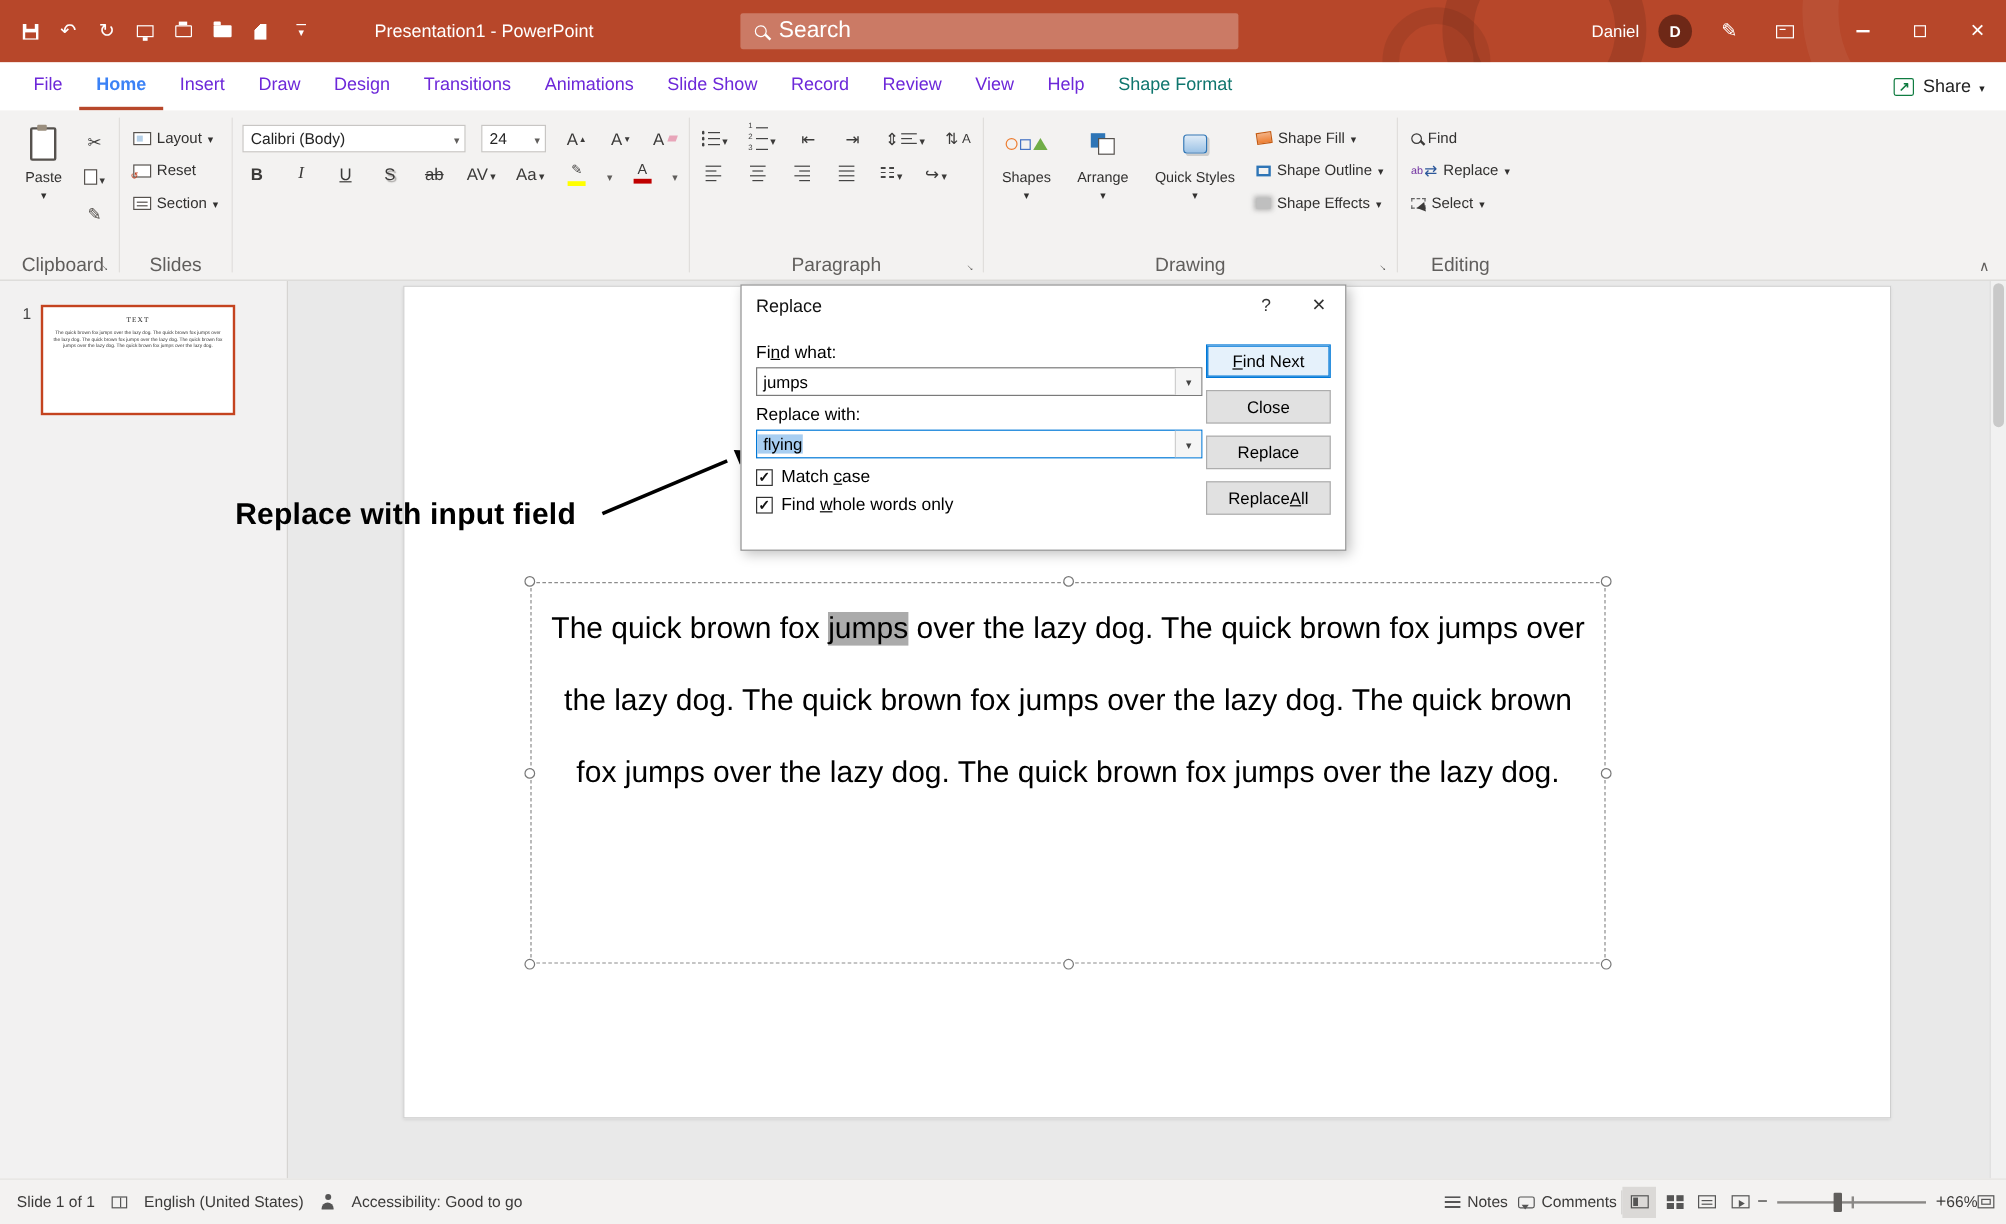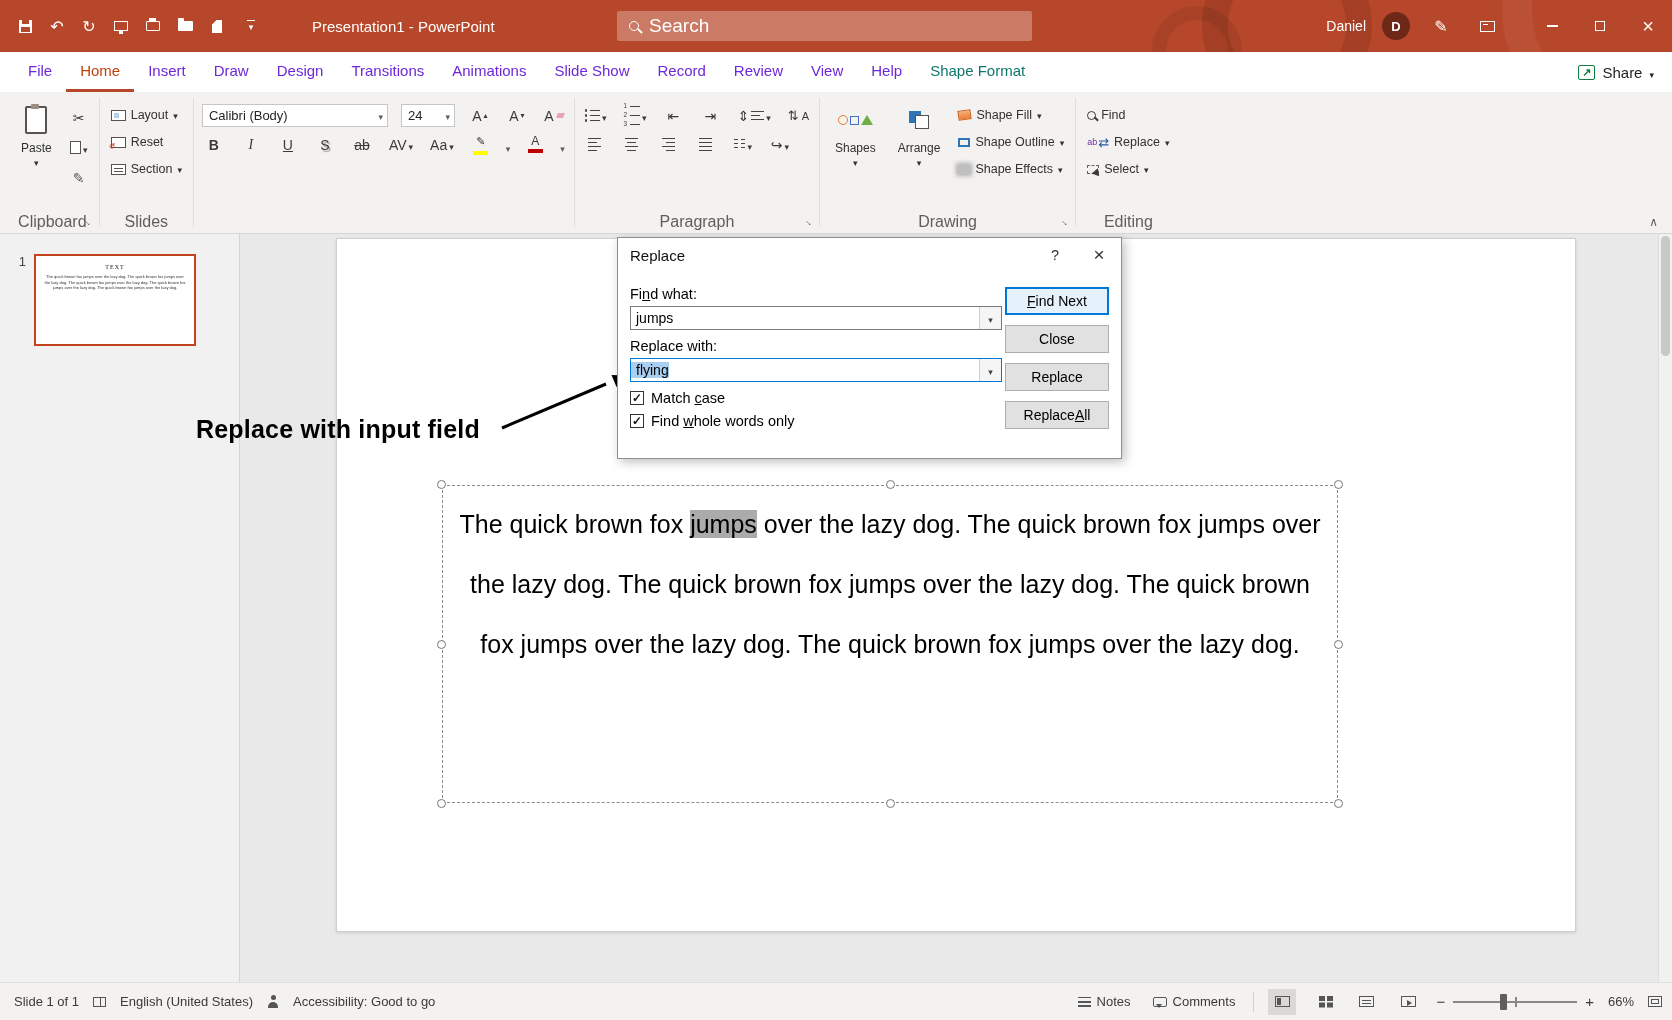--- a/index.html
+++ b/index.html
@@ -39,21 +39,21 @@
   .ic-winup::after{content:"";position:absolute;top:2px;left:2px;width:5px;height:1.5px;background:#fff}
   .winbtns{display:flex;margin-left:10px}
   .winbtn{width:48px;height:52px;display:flex;align-items:center;justify-content:center;color:#fff}
   .ic-min{width:11px;height:1.5px;background:#fff}
   .ic-max{width:10px;height:10px;border:1.5px solid #fff}
   .ic-x{font-size:20px;line-height:1}
 
   
   .menubar{height:40px;background:#fff;display:flex;align-items:stretch;padding-left:14px;flex:0 0 auto;position:relative}
   .tab{display:flex;align-items:center;padding:0 14px;font-size:15px;color:#6d28d9;border-bottom:3px solid transparent;white-space:nowrap}
-  .tab.active{color:#c2410c;font-weight:normal;border-bottom-color:#B7472A}
+  .tab.active{color:#3b82f6;font-weight:bold;border-bottom-color:#B7472A}
   .tab.contextual{color:#0f766e}
   .share{margin-left:auto;display:flex;align-items:center;gap:7px;padding:0 18px;font-size:15px;color:#242424}
   .share .shicon{color:#107C41;font-weight:bold;border:1.5px solid #107C41;border-radius:2px;width:17px;height:15px;display:flex;align-items:center;justify-content:center;font-size:11px}
 
   
   .ribbon{height:142px;background:#F3F2F1;border-bottom:1px solid #D8D6D4;display:flex;align-items:stretch;padding:0 6px;flex:0 0 auto;position:relative}
   .rgroup{display:flex;flex-direction:column;padding:4px 8px 0}
   .gbody{flex:1;display:flex;gap:8px}
   .glabel{height:22px;font-size:16px;color:#605E5C;display:flex;align-items:center;justify-content:center;position:relative}
   .launcher{position:absolute;right:-4px;bottom:5px;width:12px;height:12px;color:#605E5C;font-size:9px;display:flex;align-items:center;justify-content:center}
@@ -161,21 +161,21 @@
   .dcombo .sel{background:#A8CEF1}
   .dcombo .drop{margin-left:auto;width:22px;align-self:stretch;border-left:1px solid #CFCFCF;background:#F5F5F5;display:flex;align-items:center;justify-content:center;color:#444}
   .chk-row{display:flex;align-items:center;gap:7px;margin-top:7px}
   .chk{width:14px;height:14px;border:1px solid #333;background:#fff;display:flex;align-items:center;justify-content:center;font-size:12px;font-weight:bold;color:#111;line-height:1}
   .dlg-right{flex:1;display:flex;flex-direction:column;align-items:flex-end;gap:10px;padding-top:9px}
   .dbtn{width:104px;height:28px;background:#E1E1E1;border:1px solid #ADADAD;font-size:14px;color:#000;display:flex;align-items:center;justify-content:center;font-family:"Liberation Sans",sans-serif}
   .dbtn.default{background:#E5F1FB;border:1px solid #0078D7;box-shadow:inset 0 0 0 1px #0078D7}
 
   
   .statusbar{height:38px;background:#F3F2F1;border-top:1px solid #E1DFDD;display:flex;align-items:center;padding:0 10px 0 14px;font-size:13px;color:#3B3A39;flex:0 0 auto;gap:14px}
-  .sb-right{margin-left:auto;display:flex;align-items:center;gap:14px}
+  .sb-right{margin-left:auto;display:flex;align-items:center;}
   .ic-book{width:13px;height:10px;border:1.2px solid #555;position:relative}
   .ic-book::after{content:"";position:absolute;left:50%;top:0;bottom:0;width:1.2px;background:#555}
   .ic-person{width:12px;height:13px;position:relative}
   .ic-person::before{content:"";position:absolute;top:0;left:4px;width:5px;height:5px;border-radius:50%;background:#555}
   .ic-person::after{content:"";position:absolute;bottom:0;left:1px;width:10px;height:6px;border-radius:5px 5px 0 0;background:#555}
   .ic-notes{width:13px;height:10px;background:repeating-linear-gradient(to bottom,#555 0 1.4px,transparent 1.4px 4.2px)}
   .ic-bubble{width:14px;height:10px;border:1.3px solid #555;border-radius:2px;position:relative}
   .ic-bubble::after{content:"";position:absolute;left:2px;bottom:-5px;border:3px solid transparent;border-top:4px solid #555}
   .sbtn{display:flex;align-items:center;gap:6px;padding:3px 4px}
   .viewbtn{width:28px;height:26px;display:flex;align-items:center;justify-content:center}
@@ -492,20 +492,27 @@
           <span>Shapes</span>
           <span class="chv"></span>
         </div>
         <div class="bigbtn">
           <span class="bicon">
               <span class="arr-ic"></span>
             </span>
           <span>Arrange</span>
           <span class="chv"></span>
         </div>
+        <div class="bigbtn">
+          <span class="bicon">
+              <span class="qs-ic"></span>
+            </span>
+          <span>Quick Styles</span>
+          <span class="chv"></span>
+        </div>
         <div class="mini-col" style="padding-top:8px;gap:5px">
           <span class="smbtn">
               <span class="sf-ic"></span>
               <span>Shape Fill</span>
               <span class="chv"></span>
             </span>
           <span class="smbtn">
               <span class="so-ic"></span>
               <span>Shape Outline</span>
               <span class="chv"></span>

